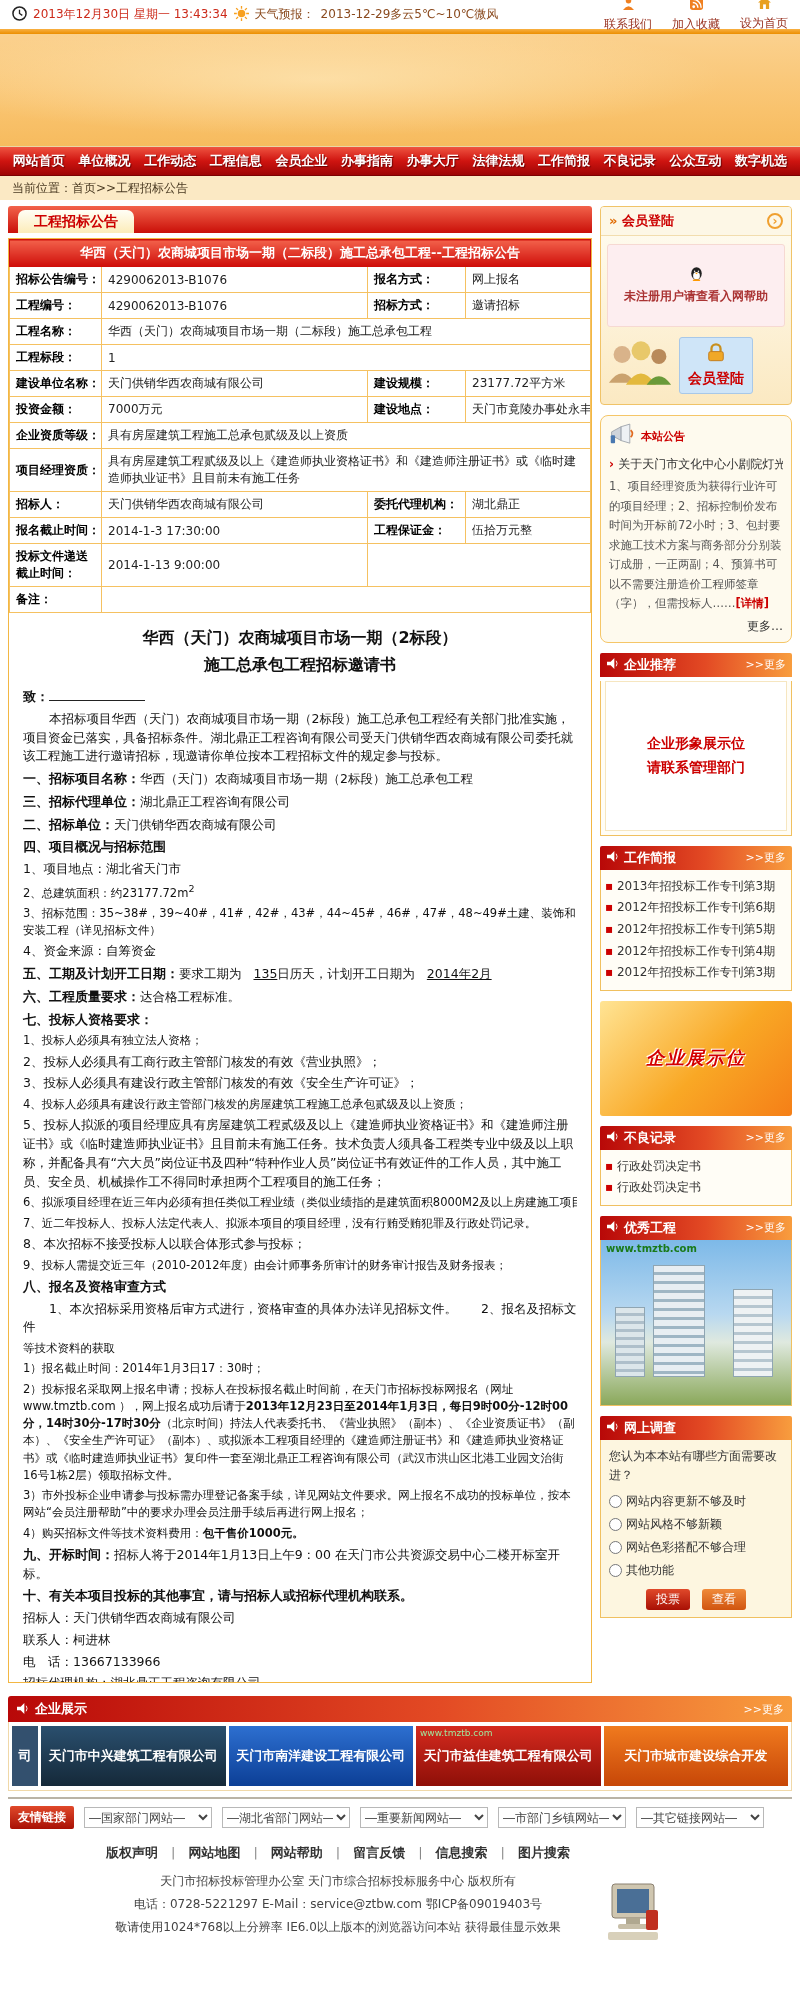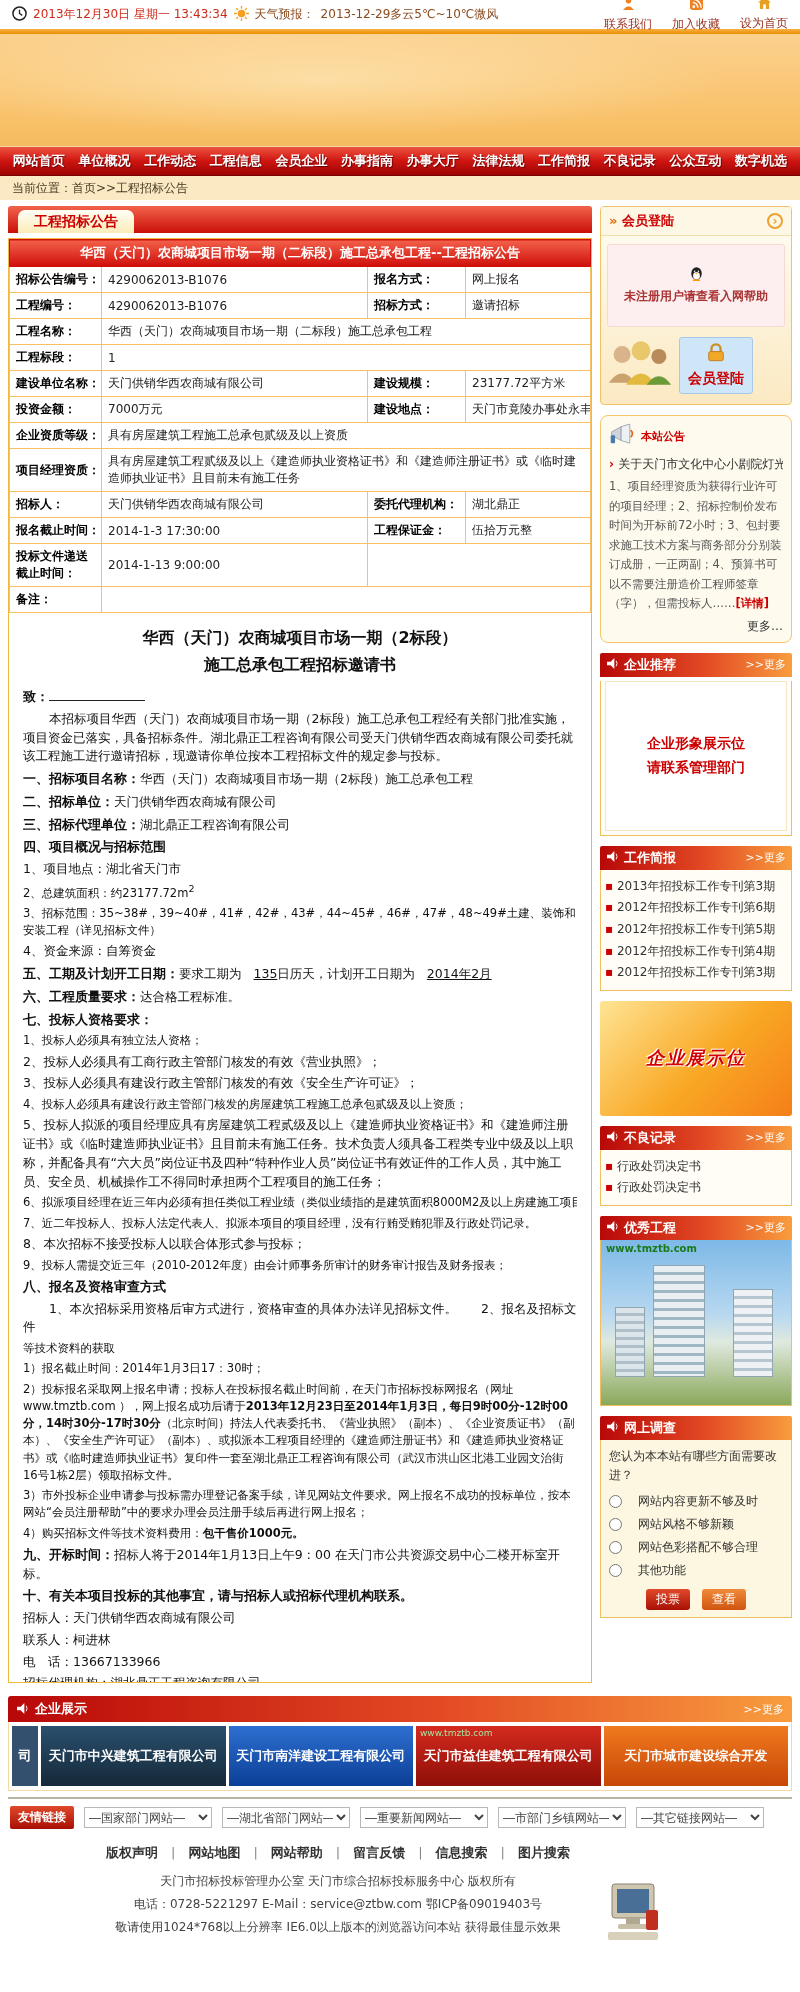--- a/index.html
+++ b/index.html
@@ -100,21 +100,21 @@
 .wm { position:absolute; top:3px; left:5px; color:#1a7a1a; font-size:10px; font-weight:bold; }
 .tower { position:absolute; left:52px; bottom:28px; width:52px; height:112px; background:
   repeating-linear-gradient(#e8eef2 0 6px,#9fb6c4 6px 9px); border:1px solid #8fa5b2; }
 .tower2 { position:absolute; left:14px; bottom:28px; width:30px; height:70px; background:
   repeating-linear-gradient(#dce6ea 0 5px,#aebfca 5px 8px); border:1px solid #8fa5b2; }
 .tower3 { position:absolute; right:18px; bottom:28px; width:40px; height:88px; background:
   repeating-linear-gradient(#eef2f4 0 6px,#b6c6d0 6px 9px); border:1px solid #8fa5b2; }
 
 .poll-body { padding:7px 8px; background:#fdf6e0; }
 .poll-q { color:#333; font-size:12px; line-height:1.6; margin-bottom:5px; }
-.opt { display:flex; align-items:center; gap:16px; color:#333; font-size:12px; line-height:1.9; }
+.opt { display:flex; align-items:center; gap:4px; color:#333; font-size:12px; line-height:1.9; }
 .pbtns { margin-top:7px; display:flex; gap:12px; justify-content:center; }
 .pbtn { border:none; color:#fff; font-size:12px; padding:2px 10px; border-radius:3px; cursor:pointer; }
 .pbtn.vote { background:linear-gradient(#e0492a,#a81005); }
 .pbtn.view { background:linear-gradient(#f08a3a,#d05510); }
 
 
 .bbar { margin:0 8px; height:26px; display:flex; align-items:center; gap:6px; padding:0 8px;
   background:linear-gradient(90deg,#b80808,#e34a24 55%,#f89d3e); color:#fff; font-weight:bold; font-size:13px;
   border-radius:3px 3px 0 0; }
 .bbar .more { margin-left:auto; color:#fff; font-size:11px; font-weight:normal; }
@@ -282,22 +282,22 @@
             </tr>
       </tbody>
         </table>
 
       <div class="letter">
         <p class="ct">华西（天门）农商城项目市场一期（2标段）</p>
         <p class="ct">施工总承包工程招标邀请书</p>
         <p style="margin-top:10px"><b class="h">致：</b><span class="blank"></span></p>
         <p class="ind">本招标项目华西（天门）农商城项目市场一期（2标段）施工总承包工程经有关部门批准实施，项目资金已落实，具备招标条件。湖北鼎正工程咨询有限公司受天门供销华西农商城有限公司委托就该工程施工进行邀请招标，现邀请你单位按本工程招标文件的规定参与投标。</p>
         <p class="it"><b class="h">一、招标项目名称：</b><span>华西（天门）农商城项目市场一期（2标段）施工总承包工程</span></p>
+        <p class="it"><b class="h">三、招标代理单位：</b><span>湖北鼎正工程咨询有限公司</span></p>
         <p class="it"><b class="h">二、招标单位：</b><span>天门供销华西农商城有限公司</span></p>
-        <p class="it"><b class="h">三、招标代理单位：</b><span>湖北鼎正工程咨询有限公司</span></p>
         <p class="it"><b class="h">四、项目概况与招标范围</b></p>
         <p class="it">1、项目地点：湖北省天门市</p>
         <p class="it sm"><span>2、总建筑面积：约23177.72m</span><sup>2</sup></p>
         <p class="it sm">3、招标范围：35~38#，39~40#，41#，42#，43#，44~45#，46#，47#，48~49#土建、装饰和安装工程（详见招标文件）</p>
         <p class="it">4、资金来源：自筹资金</p>
         <p class="it"><b class="h">五、工期及计划开工日期：</b><span>要求工期为</span><span class="u">135</span><span>日历天，计划开工日期为</span><span class="u">2014年2月</span></p>
         <p class="it"><b class="h">六、工程质量要求：</b><span>达合格工程标准。</span></p>
         <p class="it"><b class="h">七、投标人资格要求：</b></p>
         <p class="it sm">1、投标人必须具有独立法人资格；</p>
         <p class="it">2、投标人必须具有工商行政主管部门核发的有效《营业执照》；</p>

